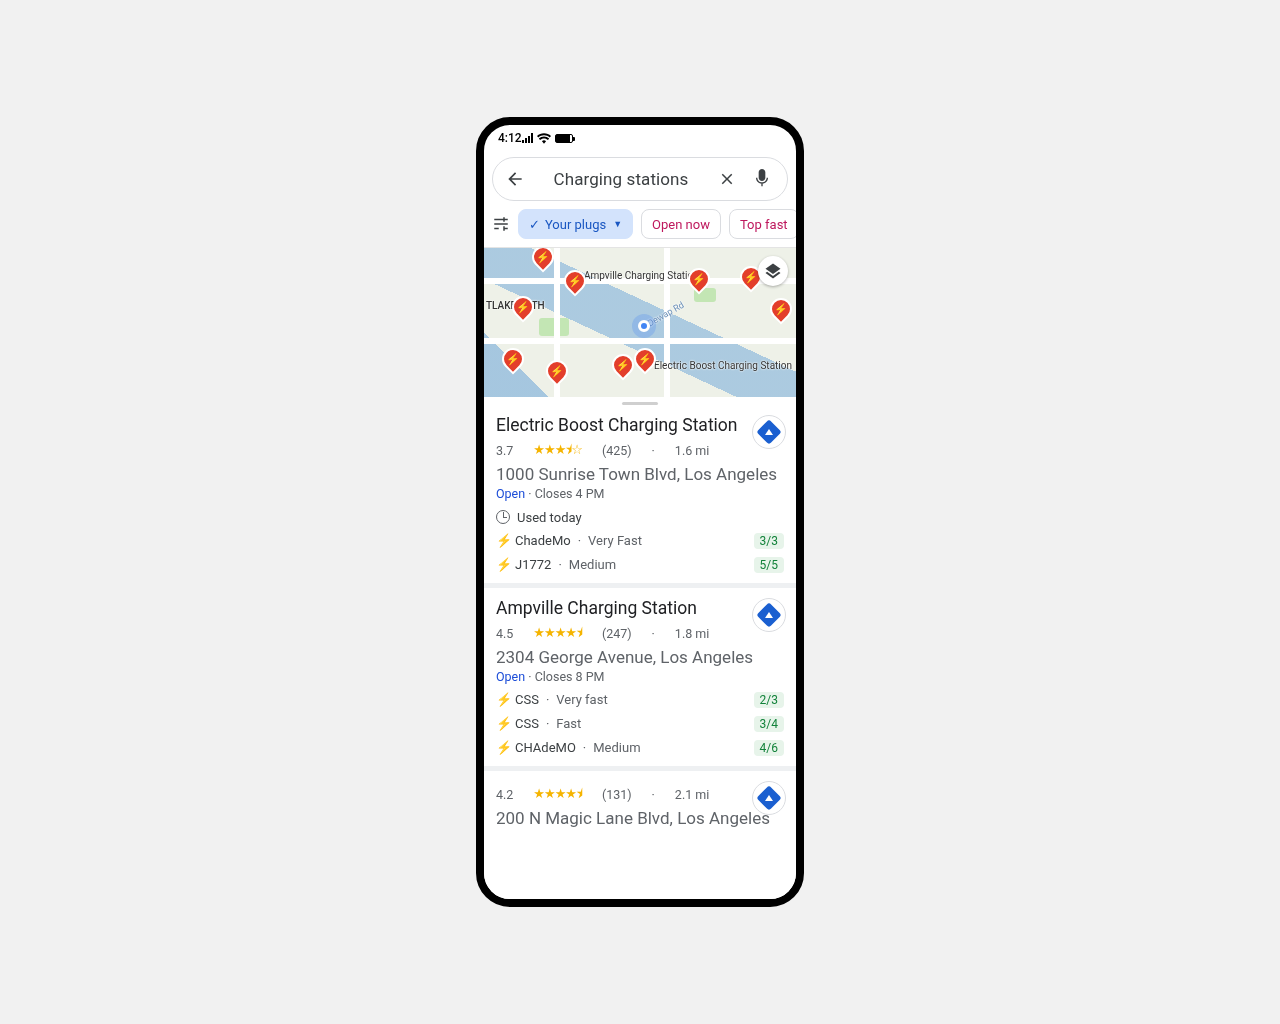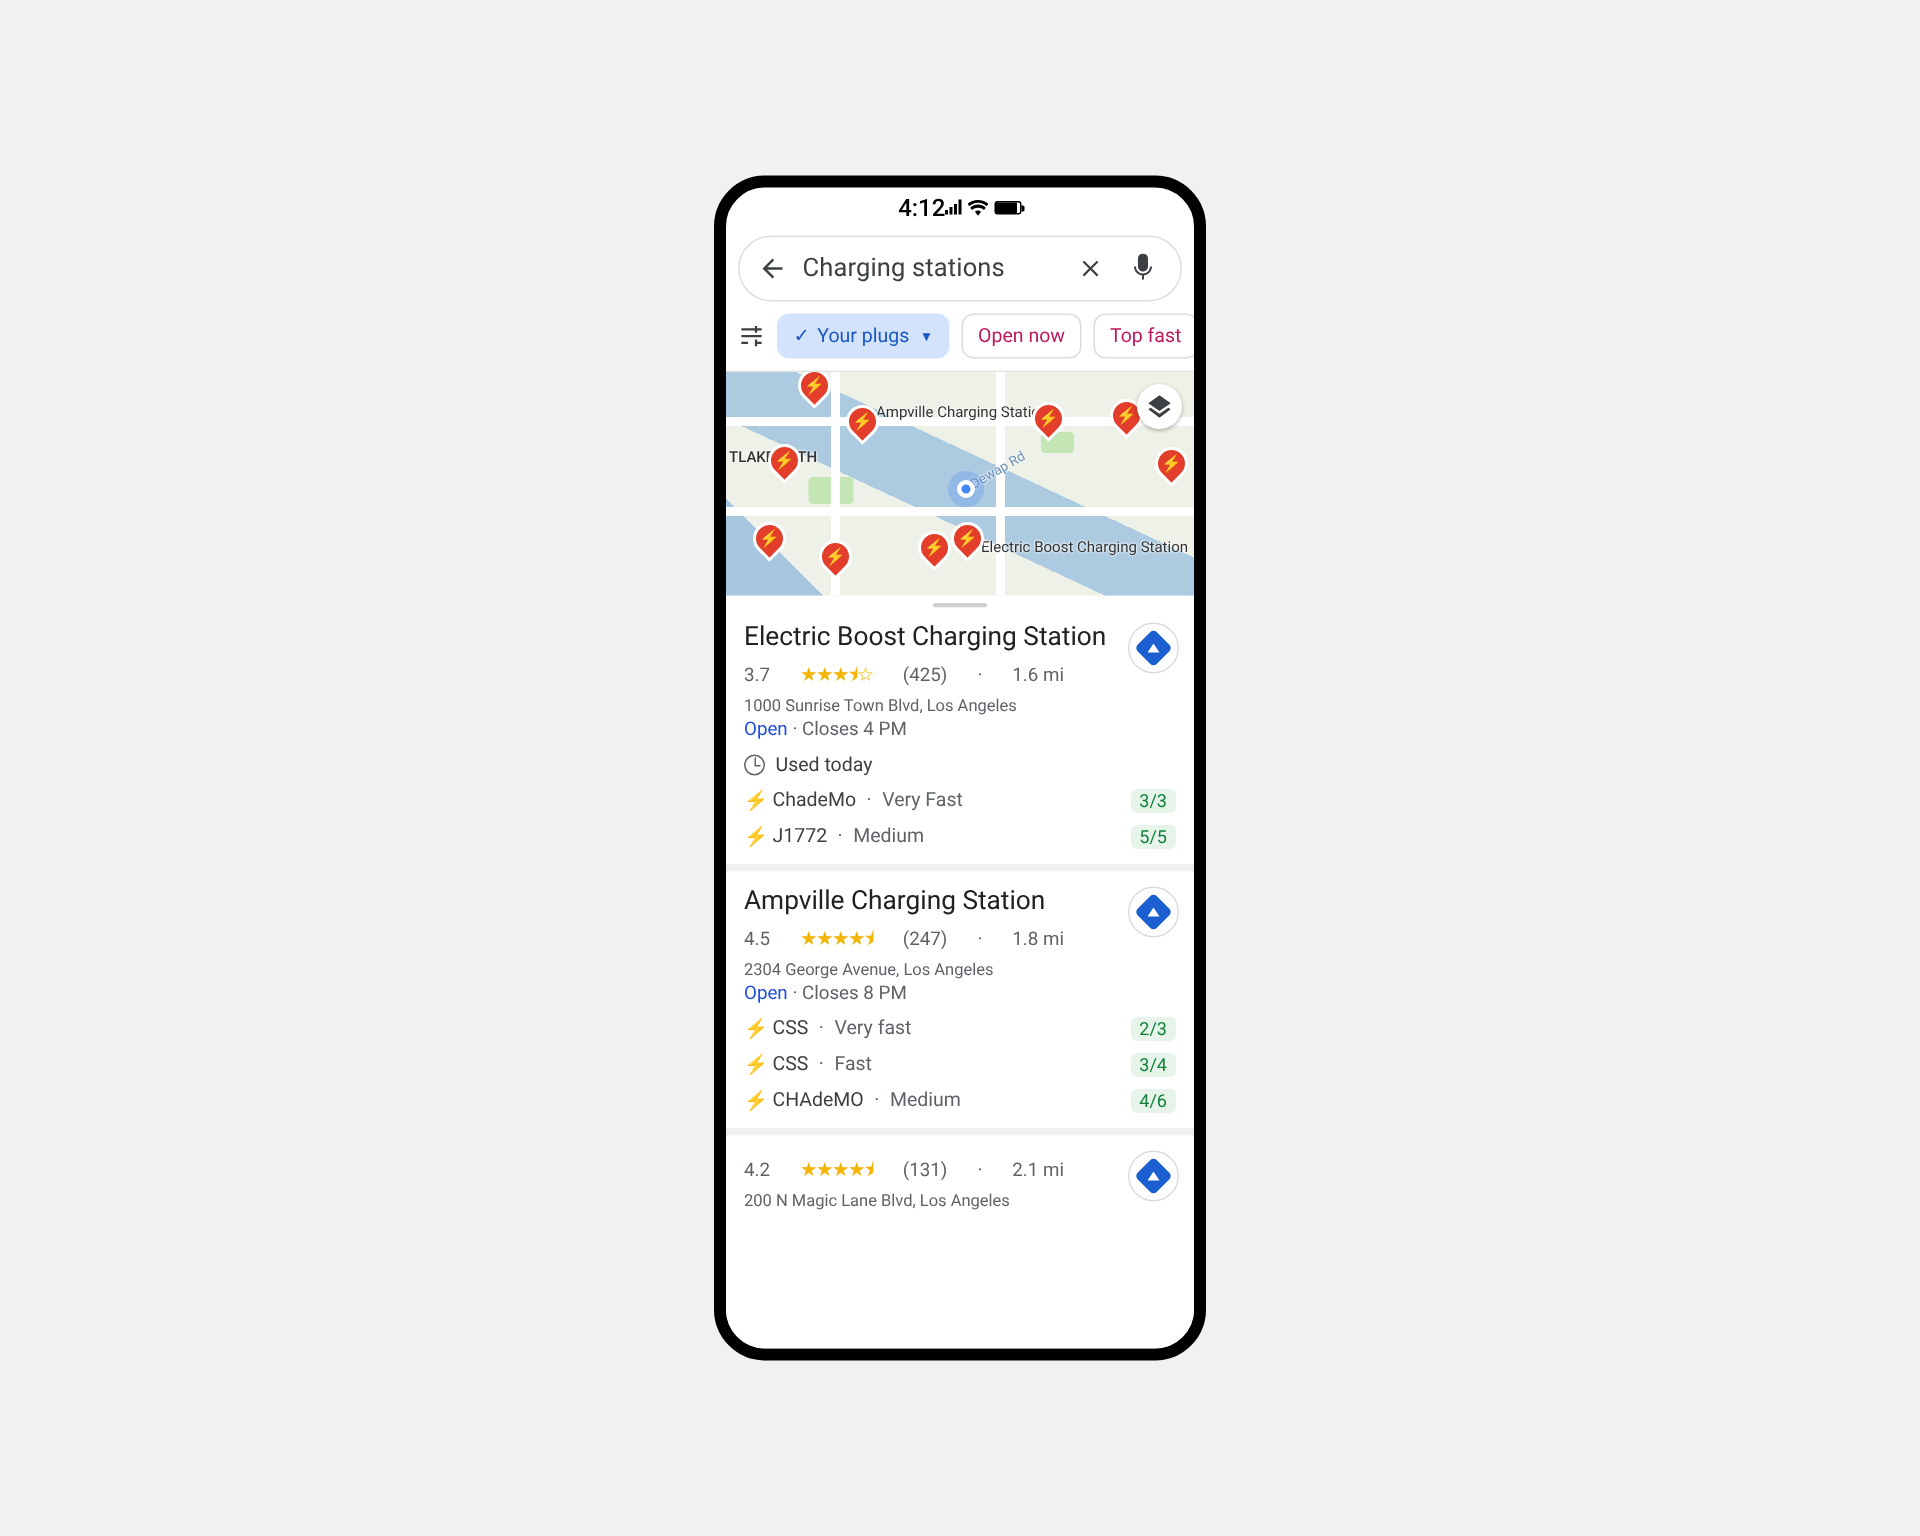--- a/index.html
+++ b/index.html
@@ -13,34 +13,34 @@
     width: 328px; height: 790px;
     background: #fff;
     border: 8px solid #000;
     border-radius: 34px;
     overflow: hidden;
     position: relative;
     display: flex; flex-direction: column;
   }
   .status-bar {
     height: 26px;
-    display: flex; align-items: center; justify-content: center;
-    padding: 0 14px; font-size: 16px; font-weight: 500; color: #000;
+    display: flex; align-items: center; justify-content: flex-start;
+    padding: 0 14px; font-size: 12px; font-weight: 500; color: #000;
   }
   .status-icons { display: flex; align-items: center; gap: 4px; }
   .signal-bars { display: flex; align-items: flex-end; gap: 1px; height: 10px; }
   .signal-bars span { width: 2px; background: #000; }
   .signal-bars span:nth-child(1){height:3px} .signal-bars span:nth-child(2){height:5px}
   .signal-bars span:nth-child(3){height:7px} .signal-bars span:nth-child(4){height:10px}
   .wifi-icon svg, .mic-svg, .icon-svg { display: block; }
   .battery { width: 18px; height: 9px; border: 1px solid #000; border-radius: 2px; position: relative; }
   .battery::after { content:''; position:absolute; right:-3px; top:2px; width:2px; height:4px; background:#000; border-radius:0 1px 1px 0; }
   .battery-fill { width: 14px; height: 7px; background:#000; margin:0; }
 
-  .search-row { padding: 6px 8px 6px 8px; }
+  .search-row { padding: 6px 8px 6px 8px; text-align: center; }
   .search-pill {
     height: 44px; border: 1px solid #dadce0; border-radius: 22px;
     display: flex; align-items: center; padding: 0 10px; gap: 8px;
   }
   .search-text { flex: 1; font-size: 17px; color: #3c4043; letter-spacing: .1px; }
   .icon-btn { width: 24px; height: 24px; display:flex; align-items:center; justify-content:center; cursor:pointer; }
   .mic-wrap { width: 30px; display:flex; justify-content:center; }
 
   .chip-row { display:flex; align-items:center; gap:8px; padding: 2px 8px 8px 8px; }
   .tune-icon { width: 20px; height: 20px; display:flex; align-items:center; justify-content:center; }
@@ -86,21 +86,21 @@
   }
   .sheet-handle { width:36px; height:3px; background:#cfcfcf; border-radius:2px; margin: 5px auto 0; }
 
   .results { flex:1; overflow:hidden; background:#fff; }
   .card { padding: 10px 12px 10px 12px; border-bottom: 5px solid #eef0f2; position:relative; }
   .card:last-child { border-bottom: none; }
   .title { font-size: 17.5px; color:#202124; line-height:1.25; padding-right: 44px; }
   .meta-row { display:flex; align-items:center; gap:20px; font-size:12.5px; color:#5f6368; margin-top:3px; flex-wrap:wrap; }
   .rating-num { color:#5f6368; }
   .stars { color:#f5b400; letter-spacing:-1px; font-size:13px; }
-  .addr { font-size: 11px; color:#5f6368; margin-top:2px; }
+  .addr { font-size: 17px; color:#5f6368; margin-top:2px; }
   .hours { font-size:12.5px; margin-top:2px; }
   .open { color:#1d4ed8; }
   .sep { color:#5f6368; }
   .used-row { display:flex; align-items:center; gap:7px; font-size:13px; color:#3c4043; margin-top:9px; }
   .conn-row {
     display:flex; align-items:center; gap:7px; font-size:13px; color:#3c4043; margin-top:8px;
     justify-content: flex-start;
   }
   .conn-left { display:flex; align-items:center; gap:7px; flex:1; }
   .dot { color:#5f6368; }

